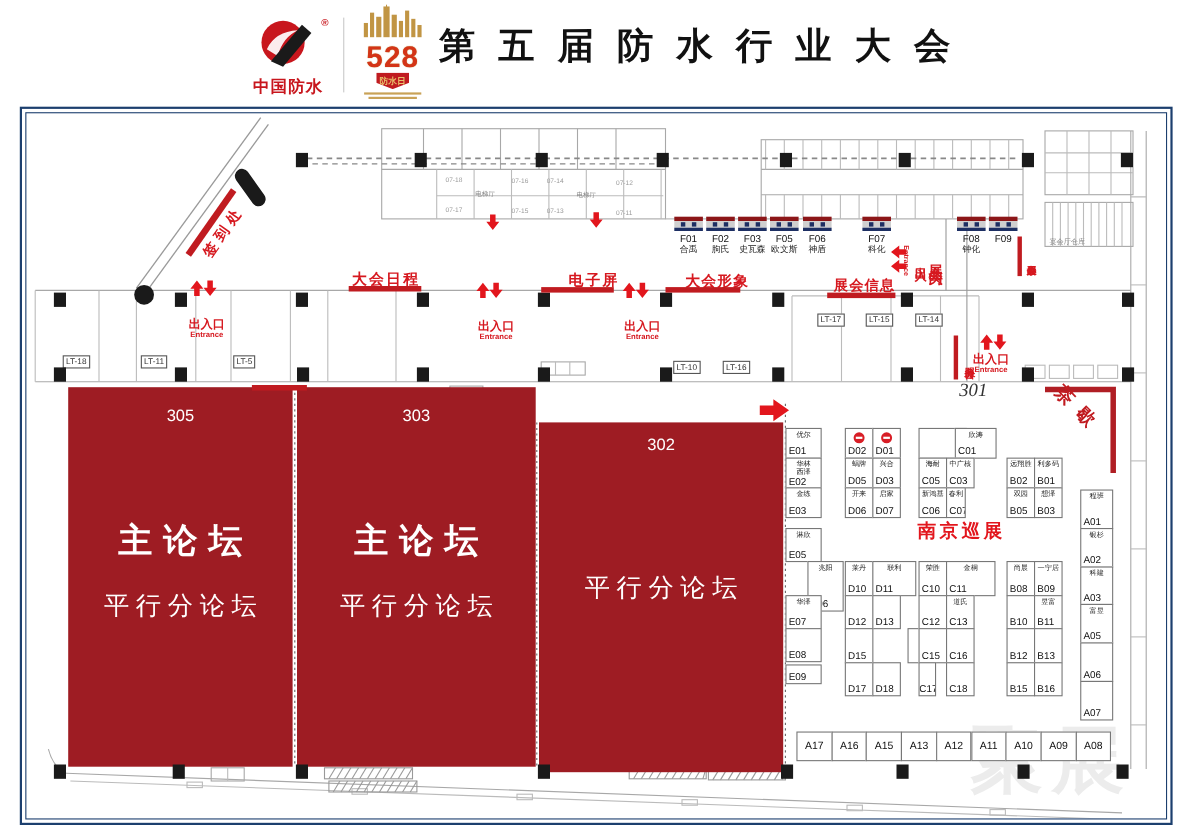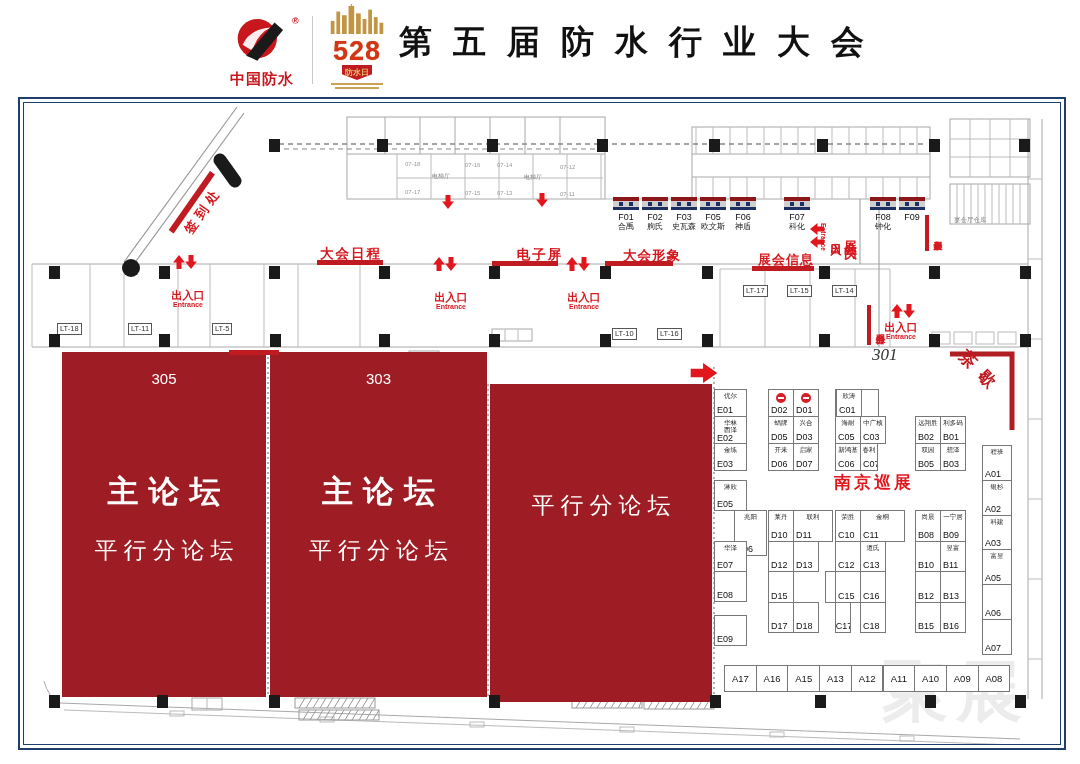--- a/index.html
+++ b/index.html
@@ -304,20 +304,21 @@
       <div class="hall-num">305</div>
       <div class="hall-t1">主论坛</div>
       <div class="hall-t2">平行分论坛</div>
     </div>
     <div class="hall" style="left:250px;top:253px;width:217px;height:345px;">
       <div class="hall-num">303</div>
       <div class="hall-t1">主论坛</div>
       <div class="hall-t2">平行分论坛</div>
     </div>
     <div class="hall hall-302" style="left:470px;top:285px;width:222px;height:318px;">
+      <div class="hall-num">302</div>
       <div class="hall-t2">平行分论坛</div>
     </div>
     <div class="rbar" style="left:209px;top:251px;width:50px;height:5px;"></div>
 
     <div class="signin">
       <div class="bar"></div>
       <div class="t">签到处</div>
     </div>
 
     <div class="rtxt" style="left:296px;top:146px;width:70px;font-size:13.5px;letter-spacing:2px;">大会日程</div>
@@ -499,21 +500,21 @@
         <div class="bcode">E06</div>
       </div>
       <div class="booth" style="left:694px;top:441.8px;width:33px;height:31px;">
         <div class="bname">华泽</div>
         <div class="bcode">E07</div>
       </div>
       <div class="booth" style="left:694px;top:472.2px;width:33px;height:31px;">
         <div class="bname"></div>
         <div class="bcode">E08</div>
       </div>
-      <div class="booth" style="left:694px;top:516px;width:33px;height:31px;">
+      <div class="booth" style="left:694px;top:505px;width:33px;height:18px;">
         <div class="bname"></div>
         <div class="bcode">E09</div>
       </div>
       <div class="booth" style="left:748px;top:290px;width:26px;height:28px;">
         <span class="noentry"></span>
         <div class="bcode">D02</div>
       </div>
       <div class="booth" style="left:773px;top:290px;width:26px;height:28px;">
         <span class="noentry"></span>
         <div class="bcode">D01</div>
@@ -563,21 +564,21 @@
         <div class="bcode">D17</div>
       </div>
       <div class="booth" style="left:773px;top:502.5px;width:26px;height:31.5px;">
         <div class="bname"></div>
         <div class="bcode">D18</div>
       </div>
       <div class="booth" style="left:815px;top:290px;width:26px;height:28px;padding-left:42px;">
         <span class="noentry"></span>
         <div class="bcode">C02</div>
       </div>
-      <div class="booth" style="left:816px;top:290px;width:26px;height:28px;">
+      <div class="booth" style="left:848px;top:290px;width:38px;height:28px;">
         <div class="bname">欣涛</div>
         <div class="bcode">C01</div>
       </div>
       <div class="booth" style="left:815px;top:317px;width:26px;height:28px;">
         <div class="bname">海耐</div>
         <div class="bcode">C05</div>
       </div>
       <div class="booth" style="left:840px;top:317px;width:26px;height:28px;">
         <div class="bname">中广核</div>
         <div class="bcode">C03</div>

